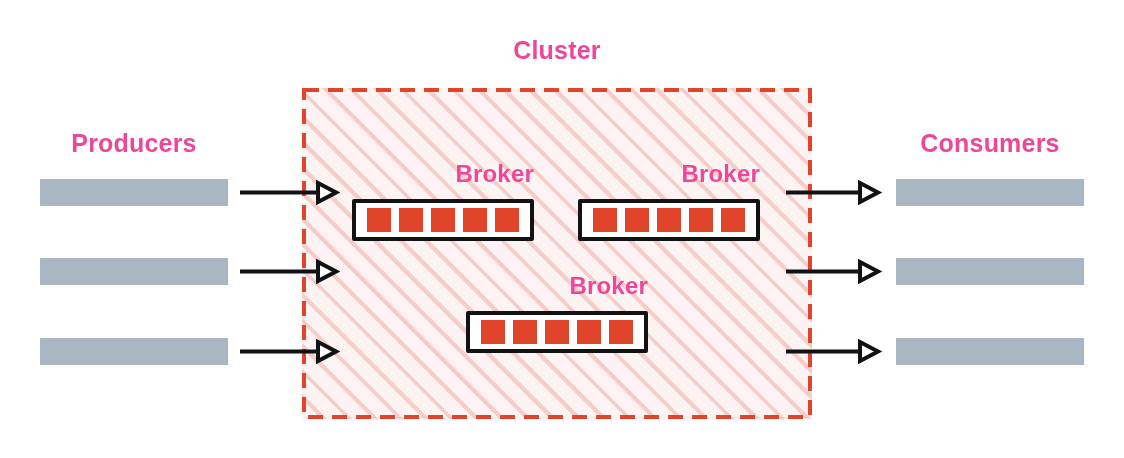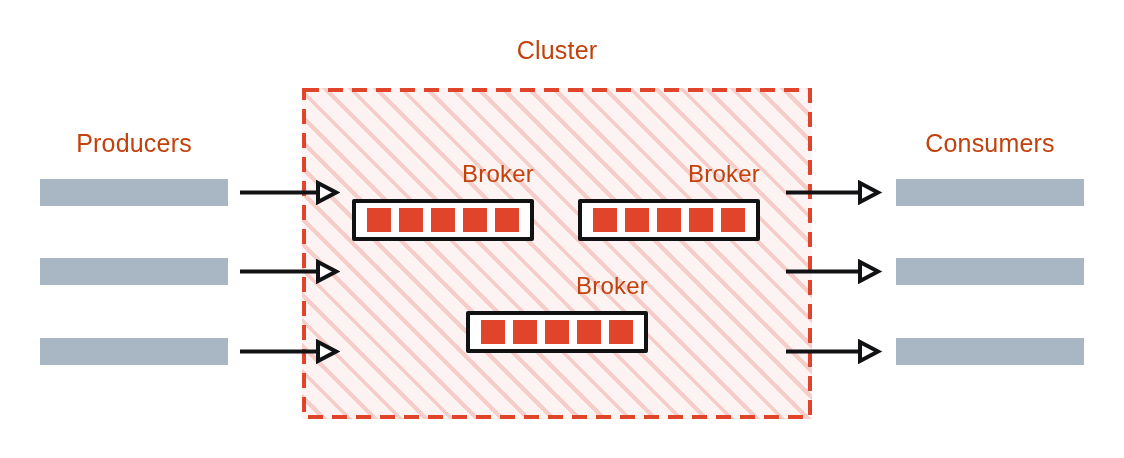--- a/index.html
+++ b/index.html
@@ -14,22 +14,22 @@
     position: relative;
     width: 1124px;
     height: 458px;
     background: #ffffff;
     overflow: hidden;
   }
 
   
   .label {
     position: absolute;
-    font-weight: normal;
-    color: #c2410c;
+    font-weight: bold;
+    color: #ec4899;
     white-space: nowrap;
     letter-spacing: 0.2px;
   }
   .label-col {
     font-size: 25px;
     text-align: center;
   }
   .label-cluster {
     font-size: 25px;
     text-align: center;

